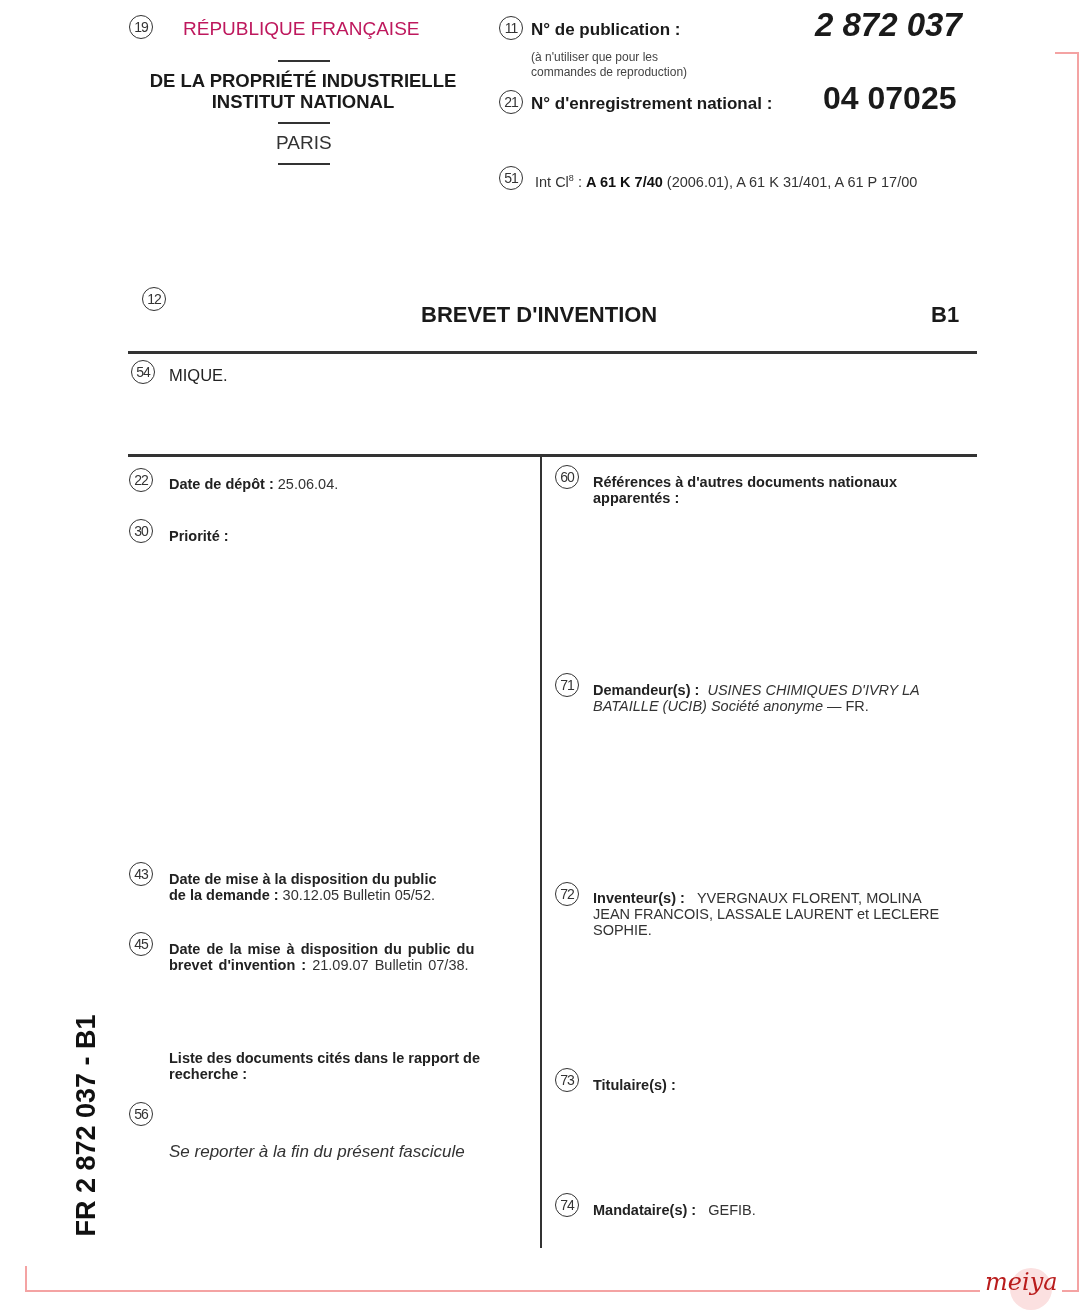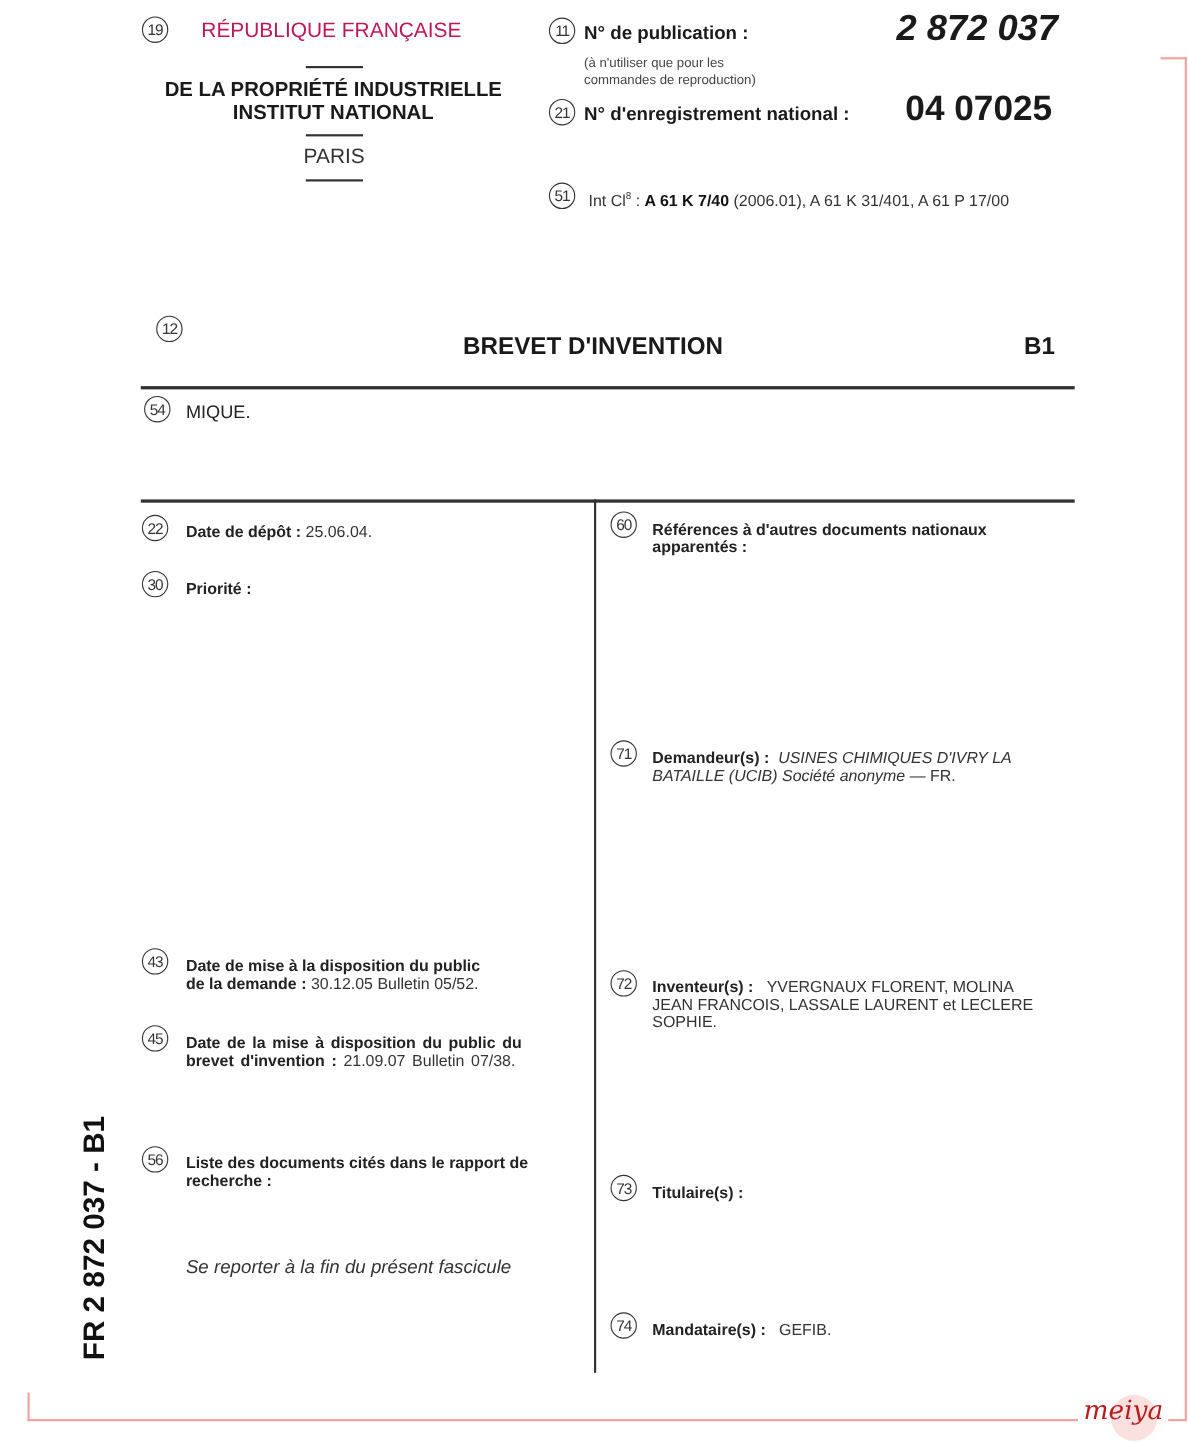--- a/index.html
+++ b/index.html
@@ -81,21 +81,21 @@
   <div class="b">Date de mise à la disposition du public</div>
   <div><span class="b">de la demande :</span><span class="val"> 30.12.05 Bulletin 05/52.</span></div>
 </div>
 
 <div class="num" style="left:129px;top:932px;">45</div>
 <div class="abs lbl" style="left:169px;top:941px;word-spacing:2px;">
   <div class="b">Date de la mise à disposition du public du</div>
   <div><span class="b">brevet d'invention :</span><span class="val"> 21.09.07 Bulletin 07/38.</span></div>
 </div>
 
-<div class="num" style="left:129px;top:1042px;">56</div>
+<div class="num" style="left:129px;top:1102px;">56</div>
 <div class="abs lbl" style="left:169px;top:1050px;">
   <div class="b">Liste des documents cités dans le rapport de</div>
   <div class="b">recherche :</div>
 </div>
 <div class="abs" style="left:169px;top:1142px;font-size:17px;font-style:italic;color:#333;">Se reporter à la fin du présent fascicule</div>
 
 <div class="num" style="left:555px;top:465px;">60</div>
 <div class="abs lbl" style="left:593px;top:474px;">
   <div class="b">Références à d'autres documents nationaux</div>
   <div class="b">apparentés :</div>

